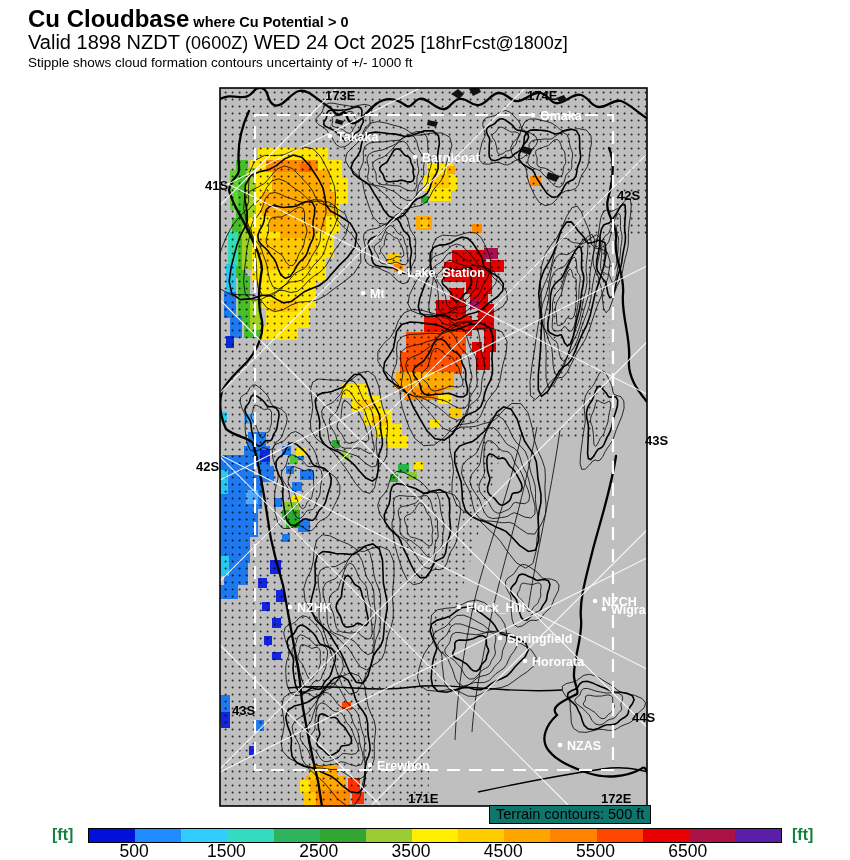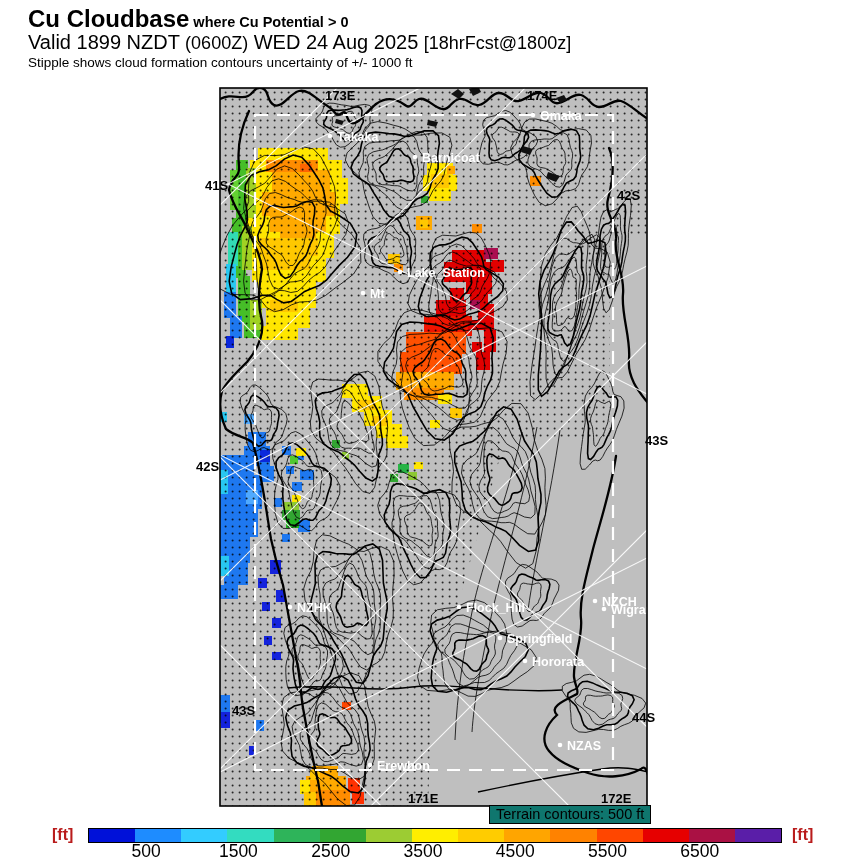--- a/index.html
+++ b/index.html
@@ -11,30 +11,30 @@
   #h2 .sm{font-size:18px;}
   #h3{top:55px;font-size:13.5px;}
   #mapsvg{position:absolute;left:0;top:0;}
   .glbl{font-size:13px;font-weight:bold;fill:#000;}
   .plbl{font-size:12.5px;font-weight:bold;fill:#fff;}
   #terrainbox{position:absolute;left:489px;top:805px;background:#0f766e;border:1.5px solid #000;
     font-size:14.5px;padding:0px 6px 1px 6px;white-space:nowrap;}
   #cbar{position:absolute;left:88px;top:828px;width:692px;height:13px;border:1px solid #000;
     display:flex;flex-direction:row;}
   .cbseg{flex:1 1 0;height:100%;}
-  #cbticks{position:absolute;left:100px;top:841px;width:692px;height:20px;}
+  #cbticks{position:absolute;left:88px;top:841px;width:692px;height:20px;}
   .cbtick{position:absolute;top:0;transform:translateX(-50%);font-size:17.5px;color:#000;}
-  .unit{position:absolute;top:826px;font-size:16px;font-weight:bold;color:#b91c1c;}
+  .unit{position:absolute;top:826px;font-size:16px;font-weight:bold;color:#15803d;}
   #unitL{left:52px;} #unitR{left:792px;}
 </style>
 </head>
 <body>
 
 <div class="hdr" id="h1"><span>Cu Cloudbase</span><span class="qual"> where Cu Potential &gt; 0</span></div>
-<div class="hdr" id="h2"><span>Valid 1899 NZDT </span><span class="sm">(0600Z)</span><span> WED 24 Aug 2025 </span><span class="sm">[18hrFcst@1800z]</span></div>
+<div class="hdr" id="h2"><span>Valid 1898 NZDT </span><span class="sm">(0600Z)</span><span> WED 24 Oct 2025 </span><span class="sm">[18hrFcst@1800z]</span></div>
 <div class="hdr" id="h3">Stipple shows cloud formation contours uncertainty of +/- 1000 ft</div>
 
 <svg id="mapsvg" width="850" height="860" viewBox="0 0 850 860">
   <defs>
     <clipPath id="mapclip">
         <rect x="220" y="88" width="427" height="718"></rect>
       </clipPath>
     <pattern id="stip" width="7" height="7" patternUnits="userSpaceOnUse">
       <circle cx="1.6" cy="1.6" r="1" fill="#000"></circle>
     </pattern>

